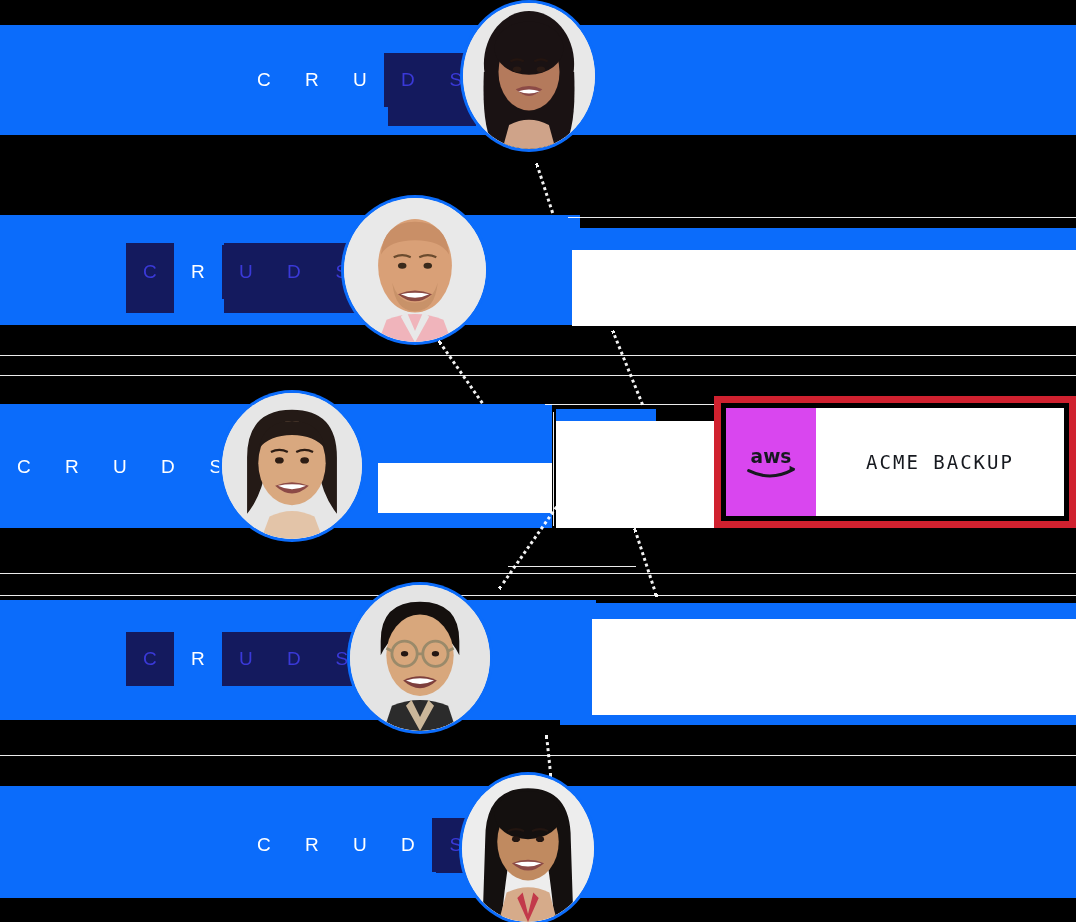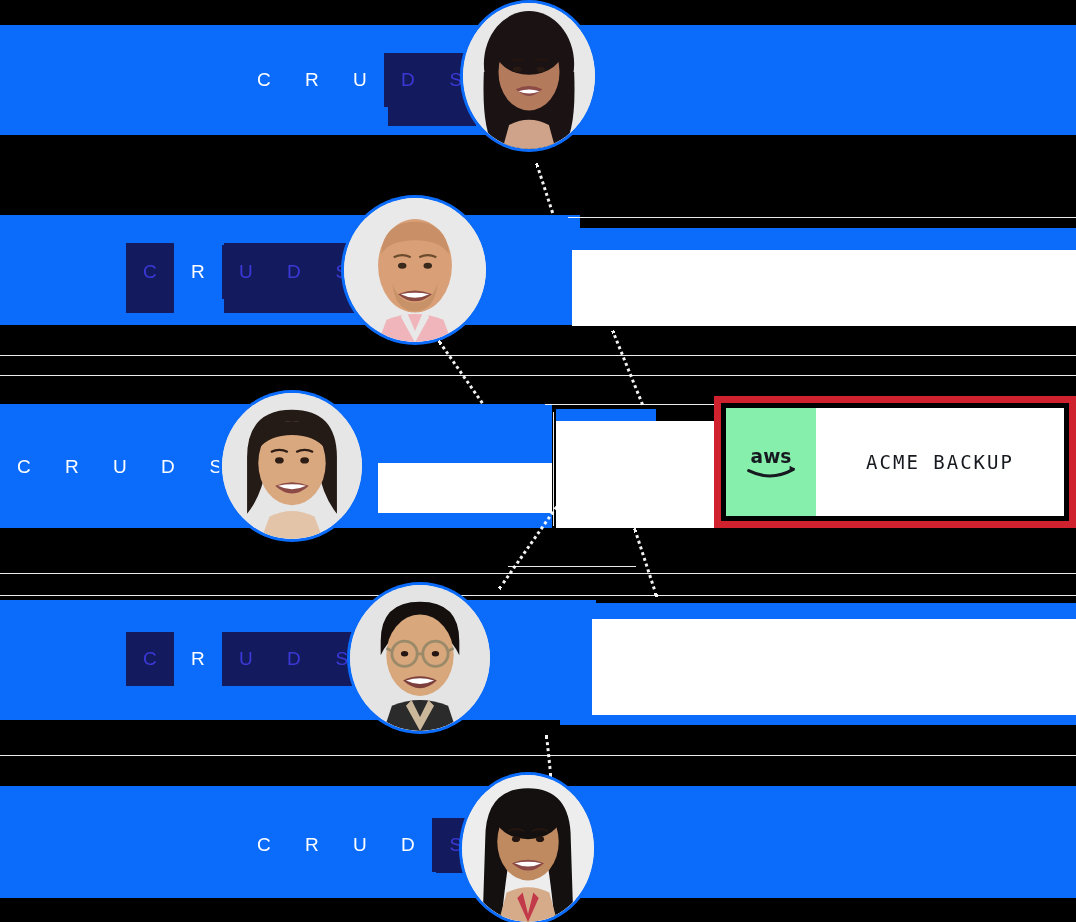--- a/index.html
+++ b/index.html
@@ -39,21 +39,21 @@
   .dotline{position:absolute;transform-origin:0 0;height:0;
     border-top:3px dotted #ffffff;opacity:.95;}
 
   
   .awscard{
     position:absolute;border:7px solid #d0212f;background:#000;
     display:flex;align-items:stretch;box-sizing:border-box;
   }
   .awscard .inner{display:flex;flex:1;background:#ffffff;margin:5px;}
   .awscard .logo{
-    width:90px;background:#86efac;display:flex;align-items:center;justify-content:center;
+    width:90px;background:#d946ef;display:flex;align-items:center;justify-content:center;
   }
   .awscard .label{
     flex:1;display:flex;align-items:center;justify-content:center;
     font-family:"DejaVu Sans Mono", monospace;
     font-size:19px;letter-spacing:2px;color:#16191f;border-radius:26px;
   }
   .awslogo{width:62px;height:44px;display:block;}
 </style>
 </head>
 <body>

